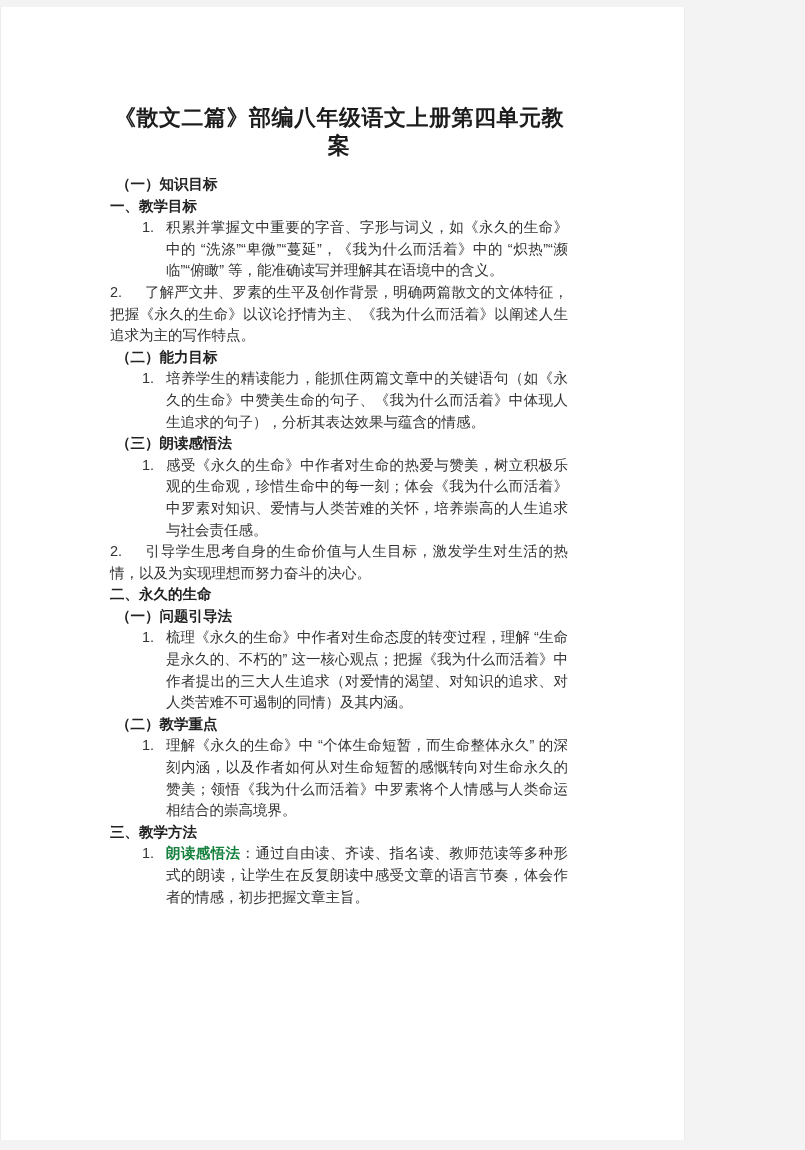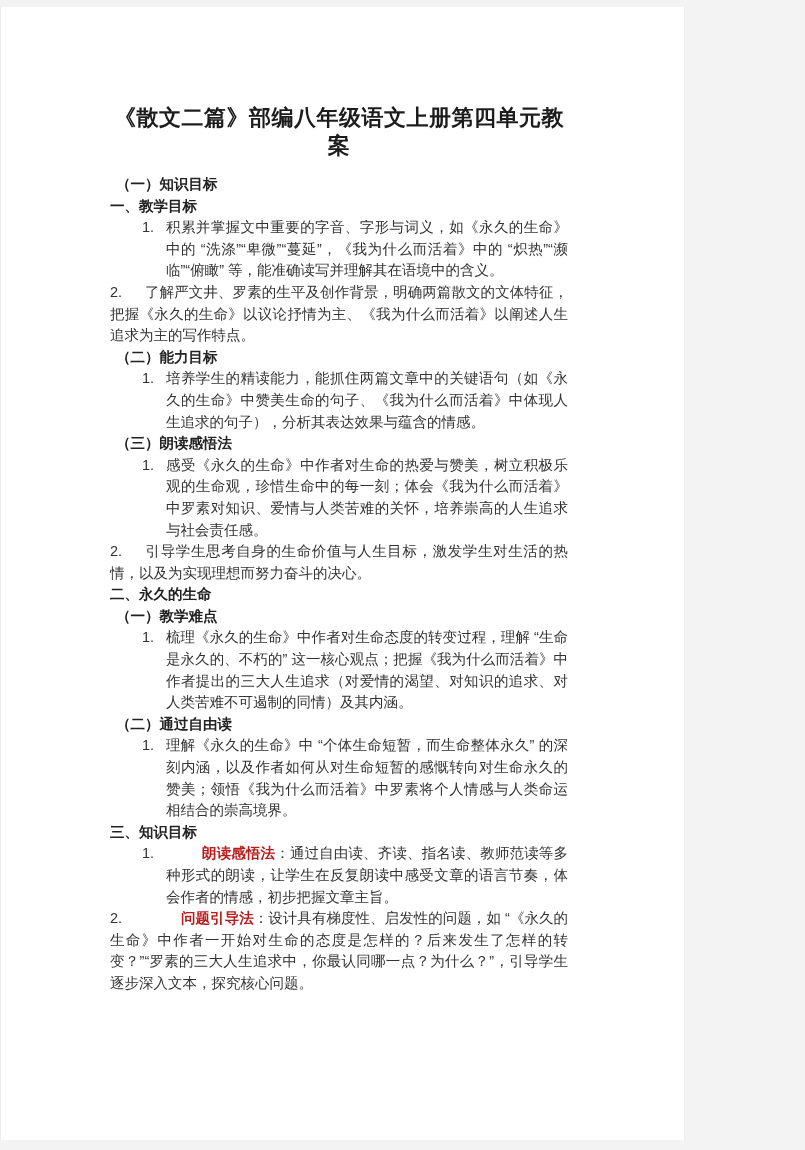--- a/index.html
+++ b/index.html
@@ -59,41 +59,40 @@
   }
   .li1 .num {
     position: absolute;
     left: 32px;
     top: 0;
   }
   .p2 .num {
     display: inline-block;
     width: 35px;
   }
-  .lead { font-weight: 700; color: #b91c1c; margin-left: 36px; }
+  .lead { font-weight: 700; color: #15803d; }
 </style>
 </head>
 <body>
 
 <div class="canvas">
   <div class="page">
     <h1 class="doc-title">《散文二篇》部编八年级语文上册第四单元教案</h1>
     <div class="doc-body">
         <div class="block h2">（一）知识目标</div>
         <div class="block h1">一、教学目标</div>
         <div class="block li1"><span class="num">1.</span>积累并掌握文中重要的字音、字形与词义，如《永久的生命》中的 “洗涤”“卑微”“蔓延”，《我为什么而活着》中的 “炽热”“濒临”“俯瞰” 等，能准确读写并理解其在语境中的含义。</div>
         <div class="block p2"><span class="num">2.</span>了解严文井、罗素的生平及创作背景，明确两篇散文的文体特征，把握《永久的生命》以议论抒情为主、《我为什么而活着》以阐述人生追求为主的写作特点。</div>
         <div class="block h2">（二）能力目标</div>
         <div class="block li1"><span class="num">1.</span>培养学生的精读能力，能抓住两篇文章中的关键语句（如《永久的生命》中赞美生命的句子、《我为什么而活着》中体现人生追求的句子），分析其表达效果与蕴含的情感。</div>
         <div class="block h2">（三）朗读感悟法</div>
         <div class="block li1"><span class="num">1.</span>感受《永久的生命》中作者对生命的热爱与赞美，树立积极乐观的生命观，珍惜生命中的每一刻；体会《我为什么而活着》中罗素对知识、爱情与人类苦难的关怀，培养崇高的人生追求与社会责任感。</div>
         <div class="block p2"><span class="num">2.</span>引导学生思考自身的生命价值与人生目标，激发学生对生活的热情，以及为实现理想而努力奋斗的决心。</div>
         <div class="block h1">二、永久的生命</div>
-        <div class="block h2">（一）教学难点</div>
+        <div class="block h2">（一）问题引导法</div>
         <div class="block li1"><span class="num">1.</span>梳理《永久的生命》中作者对生命态度的转变过程，理解 “生命是永久的、不朽的” 这一核心观点；把握《我为什么而活着》中作者提出的三大人生追求（对爱情的渴望、对知识的追求、对人类苦难不可遏制的同情）及其内涵。</div>
-        <div class="block h2">（二）通过自由读</div>
+        <div class="block h2">（二）教学重点</div>
         <div class="block li1"><span class="num">1.</span>理解《永久的生命》中 “个体生命短暂，而生命整体永久” 的深刻内涵，以及作者如何从对生命短暂的感慨转向对生命永久的赞美；领悟《我为什么而活着》中罗素将个人情感与人类命运相结合的崇高境界。</div>
-        <div class="block h1">三、知识目标</div>
+        <div class="block h1">三、教学方法</div>
         <div class="block li1"><span class="num">1.</span><span class="lead">朗读感悟法</span>：通过自由读、齐读、指名读、教师范读等多种形式的朗读，让学生在反复朗读中感受文章的语言节奏，体会作者的情感，初步把握文章主旨。</div>
-        <div class="block p2"><span class="num">2.</span><span class="lead">问题引导法</span>：设计具有梯度性、启发性的问题，如 “《永久的生命》中作者一开始对生命的态度是怎样的？后来发生了怎样的转变？”“罗素的三大人生追求中，你最认同哪一点？为什么？”，引导学生逐步深入文本，探究核心问题。</div>
       </div>
   </div>
 </div>
 
 </body></html>

